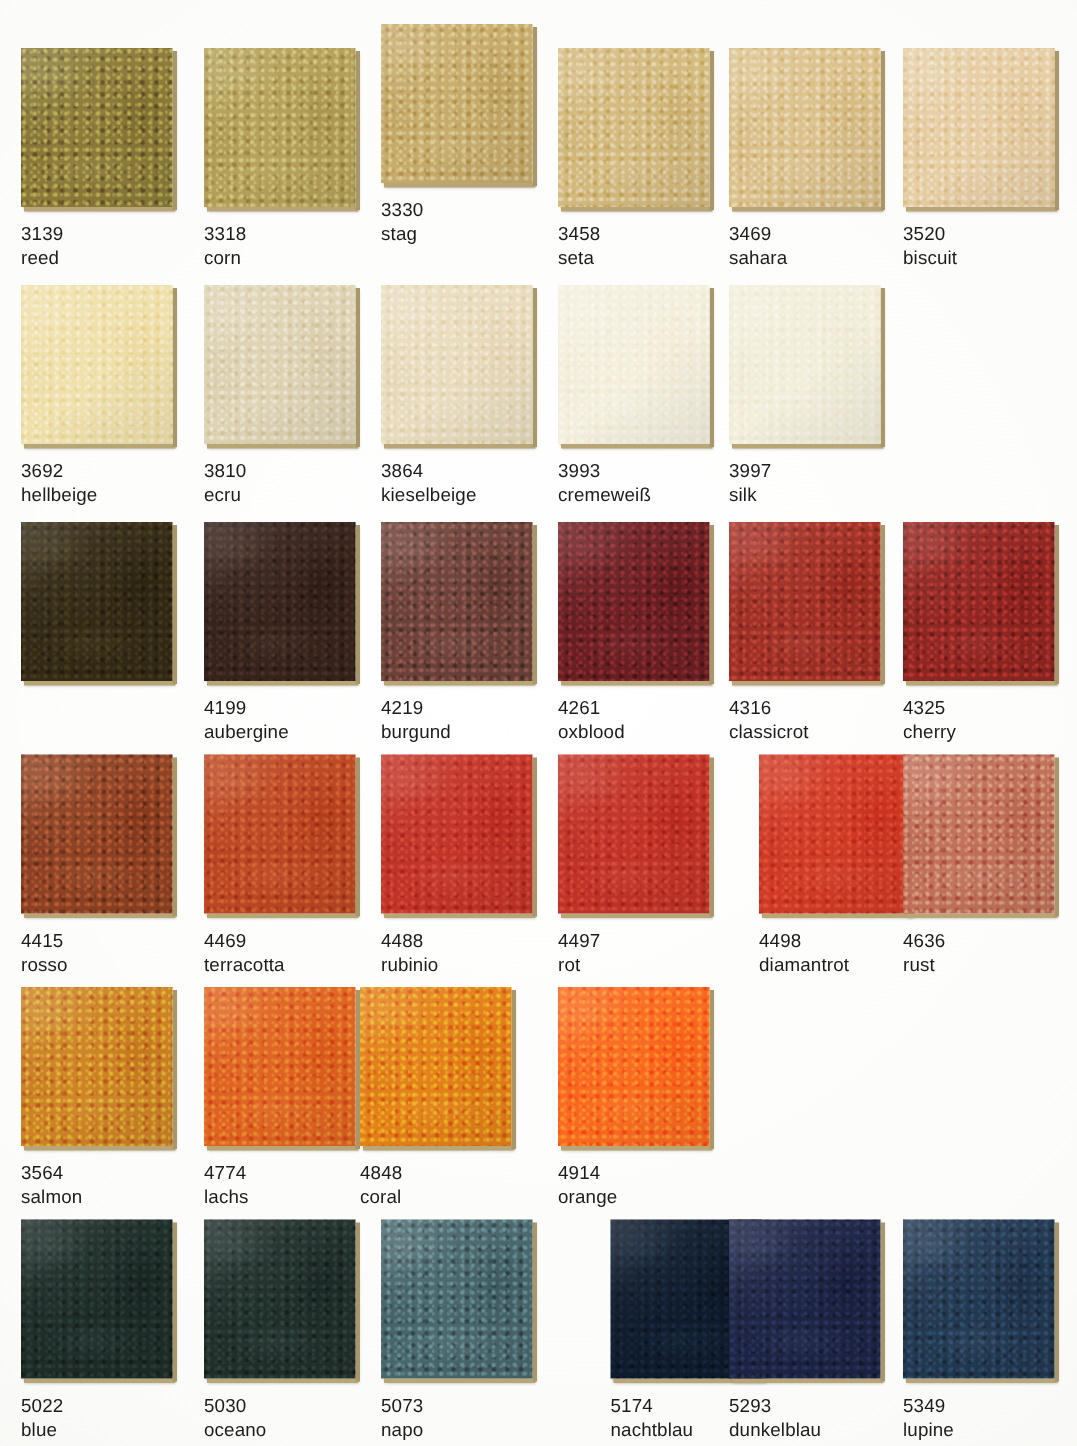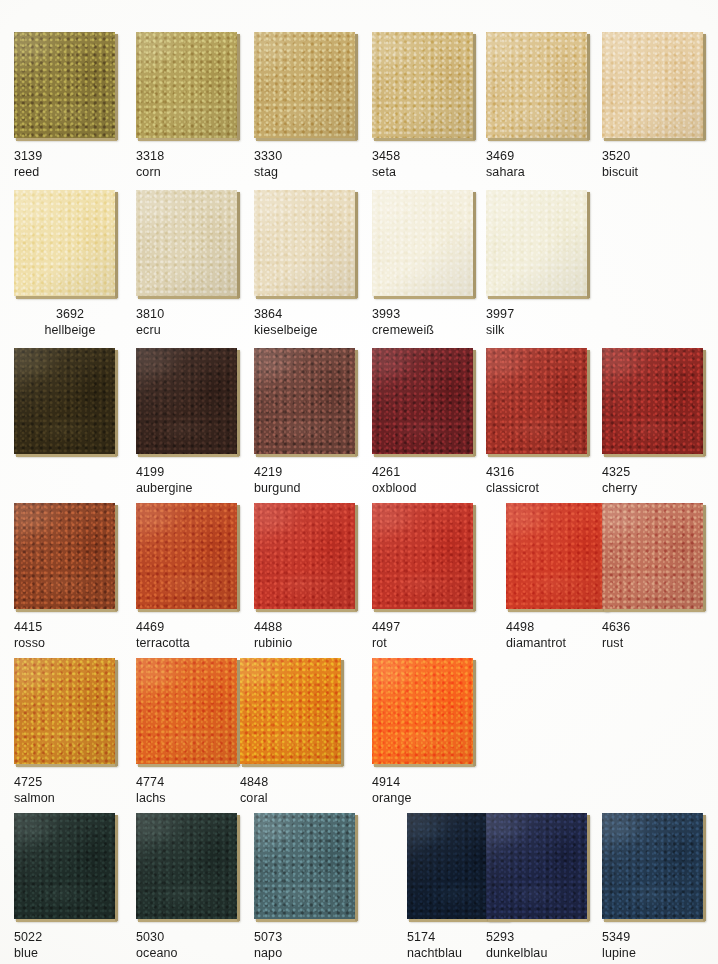--- a/index.html
+++ b/index.html
@@ -152,21 +152,21 @@
         <div class="chip-color" style="background: rgb(179, 160, 89);"></div>
         <div class="chip-grain" style="background-position: 2px 7px, 5px 9px, 3px 11px, 7px 8px;"></div>
         <div class="chip-creases"></div>
         <div class="chip-sheen"></div>
       </div>
       <div class="chip-label">
         <span class="chip-code">3318</span>
         <span class="chip-name">corn</span>
       </div>
     </div>
-    <div class="swatch-cell" style="left: 254px; top: 32px;">
+    <div class="swatch-cell" style="left: 254px; top: 16px;">
       <div class="chip" style="width: 101px; height: 106px;">
         <div class="chip-edge-bottom"></div>
         <div class="chip-edge-right"></div>
         <div class="chip-color" style="background: rgb(198, 171, 107);"></div>
         <div class="chip-grain" style="background-position: 4px 5px, 7px 7px, 5px 9px, 9px 6px;"></div>
         <div class="chip-creases"></div>
         <div class="chip-sheen"></div>
       </div>
       <div class="chip-label">
         <span class="chip-code">3330</span>
@@ -208,21 +208,21 @@
         <div class="chip-color" style="background: rgb(230, 206, 164);"></div>
         <div class="chip-grain" style="background-position: 10px 8px, 13px 10px, 11px 12px, 15px 9px;"></div>
         <div class="chip-creases"></div>
         <div class="chip-sheen"></div>
       </div>
       <div class="chip-label">
         <span class="chip-code">3520</span>
         <span class="chip-name">biscuit</span>
       </div>
     </div>
-    <div class="swatch-cell" style="left: 14px; top: 190px; text-align: center;">
+    <div class="swatch-cell" style="left: 14px; top: 190px;">
       <div class="chip" style="width: 101px; height: 106px;">
         <div class="chip-edge-bottom"></div>
         <div class="chip-edge-right"></div>
         <div class="chip-color" style="background: rgb(240, 224, 171);"></div>
         <div class="chip-grain" style="background-position: 1px 6px, 4px 8px, 2px 10px, 6px 7px;"></div>
         <div class="chip-creases"></div>
         <div class="chip-sheen"></div>
       </div>
       <div class="chip-label">
         <span class="chip-code">3692</span>
@@ -452,21 +452,21 @@
     <div class="swatch-cell" style="left: 14px; top: 658px;">
       <div class="chip" style="width: 101px; height: 106px;">
         <div class="chip-edge-bottom"></div>
         <div class="chip-edge-right"></div>
         <div class="chip-color" style="background: rgb(205, 130, 38);"></div>
         <div class="chip-grain" style="background-position: 2px 8px, 5px 10px, 3px 12px, 7px 9px;"></div>
         <div class="chip-creases"></div>
         <div class="chip-sheen"></div>
       </div>
       <div class="chip-label">
-        <span class="chip-code">4725</span>
+        <span class="chip-code">3564</span>
         <span class="chip-name">salmon</span>
       </div>
     </div>
     <div class="swatch-cell" style="left: 136px; top: 658px;">
       <div class="chip" style="width: 101px; height: 106px;">
         <div class="chip-edge-bottom"></div>
         <div class="chip-edge-right"></div>
         <div class="chip-color" style="background: rgb(223, 99, 34);"></div>
         <div class="chip-grain" style="background-position: 4px 6px, 7px 8px, 5px 10px, 9px 7px;"></div>
         <div class="chip-creases"></div>

